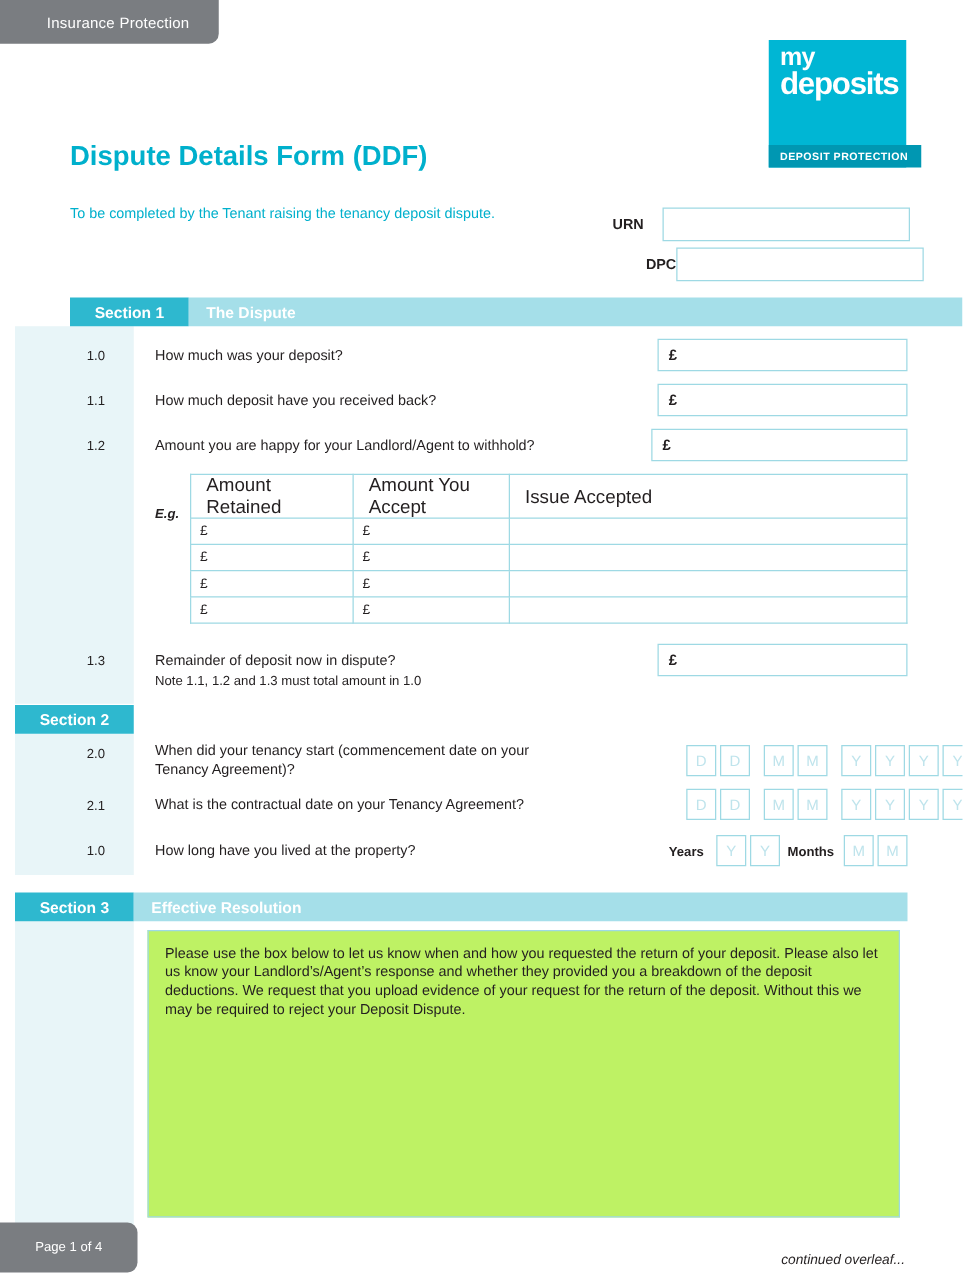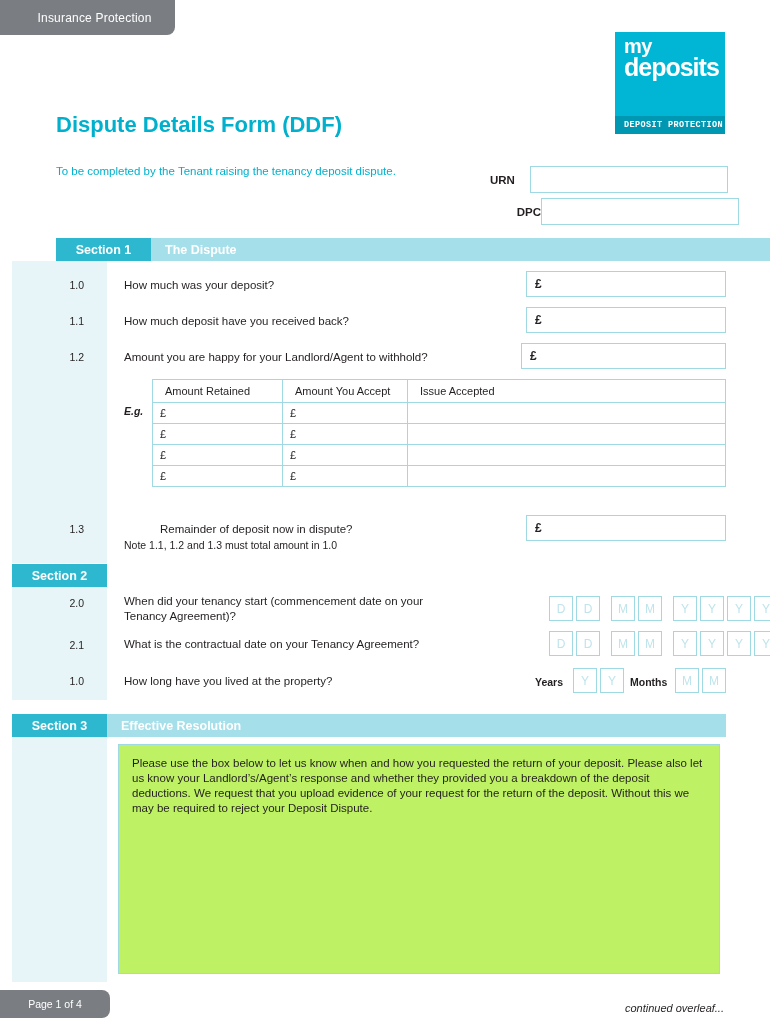--- a/index.html
+++ b/index.html
@@ -39,27 +39,26 @@
     font-size:20px; line-height:20px; font-weight:bold;
     letter-spacing:-0.5px;
   }
   .logo .deposits {
     font-size:25px; line-height:25px; font-weight:bold;
     letter-spacing:-1px;
     margin-top:-1px;
   }
   .logo .dp {
     position:absolute; left:0; bottom:0;
-    width:110px;
+    width:122px;
     background:#0097b2;
     color:#ffffff;
     font-size:8.5px; font-weight:bold;
     letter-spacing:0.4px;
     padding:4px 0 4px 9px;
-    font-family:Liberation Mono, monospace;
   }
 
   
   .title {
     position:absolute; left:56px; top:112px;
     font-size:22px; font-weight:bold;
     color:#00b0cc;
   }
   .subtitle {
     position:absolute; left:56px; top:165px;
@@ -147,21 +146,21 @@
   table.retain td, table.retain th {
     border:1px solid #9ed9e4;
     height:21px;
     padding:0 7px;
     font-weight:normal;
     text-align:left;
     color:#231f20;
   }
   table.retain .c1 { width:130px; }
   table.retain .c2 { width:125px; }
-  table.retain thead td { font-size:11px; height:23px;padding-left:12px; }
+  table.retain thead td { font-size:15px; height:23px;padding-left:12px; }
   .eg-label {
     position:absolute; left:124px; top:405px;
     font-size:10.5px; font-style:italic; font-weight:bold;
   }
   .hand {
     font-family:"DejaVu Serif", serif;
     font-style:italic;
     color:#555b5e;
     font-size:11px;
   }
@@ -195,21 +194,21 @@
     background:#bef264;
     padding:11px 13px;
     font-size:11.5px;
     line-height:15px;
     color:#231f20;
   }
 
   
   .footer-tab {
     position:absolute; left:0; bottom:6px;
-    width:110px; height:28px;
+    width:110px; height:40px;
     background:#7a7d81;
     border-radius:0 8px 8px 0;
     color:#ffffff;
     font-size:10.5px;
     display:flex; align-items:center; justify-content:center;
   }
   .footer-note {
     position:absolute; right:46px; bottom:10px;
     font-size:11px; font-style:italic; color:#231f20;
   }
@@ -286,21 +285,21 @@
     </tr>
     <tr>
       <td class="c1">£</td>
       <td class="c2">£</td>
       <td></td>
     </tr>
   </tbody>
 </table>
 
 <div class="q-num" style="left:12px; top:523px;">1.3</div>
-<div class="q-text" style="top:523px;margin-left:36px;">Remainder of deposit now in dispute?</div>
+<div class="q-text" style="top:523px;">Remainder of deposit now in dispute?</div>
 <div class="note" style="top:539px;">Note 1.1, 1.2 and 1.3 must total amount in 1.0</div>
 <div class="money-box" style="left:526px; top:515px;">£</div>
 
 <div class="rail" style="top:587px; height:113px;"></div>
 
 <div class="section-bar" style="top:564px;">
   <div class="tag">Section 2</div>
 </div>
 
 <div class="q-num" style="left:12px; top:597px;">2.0</div>

